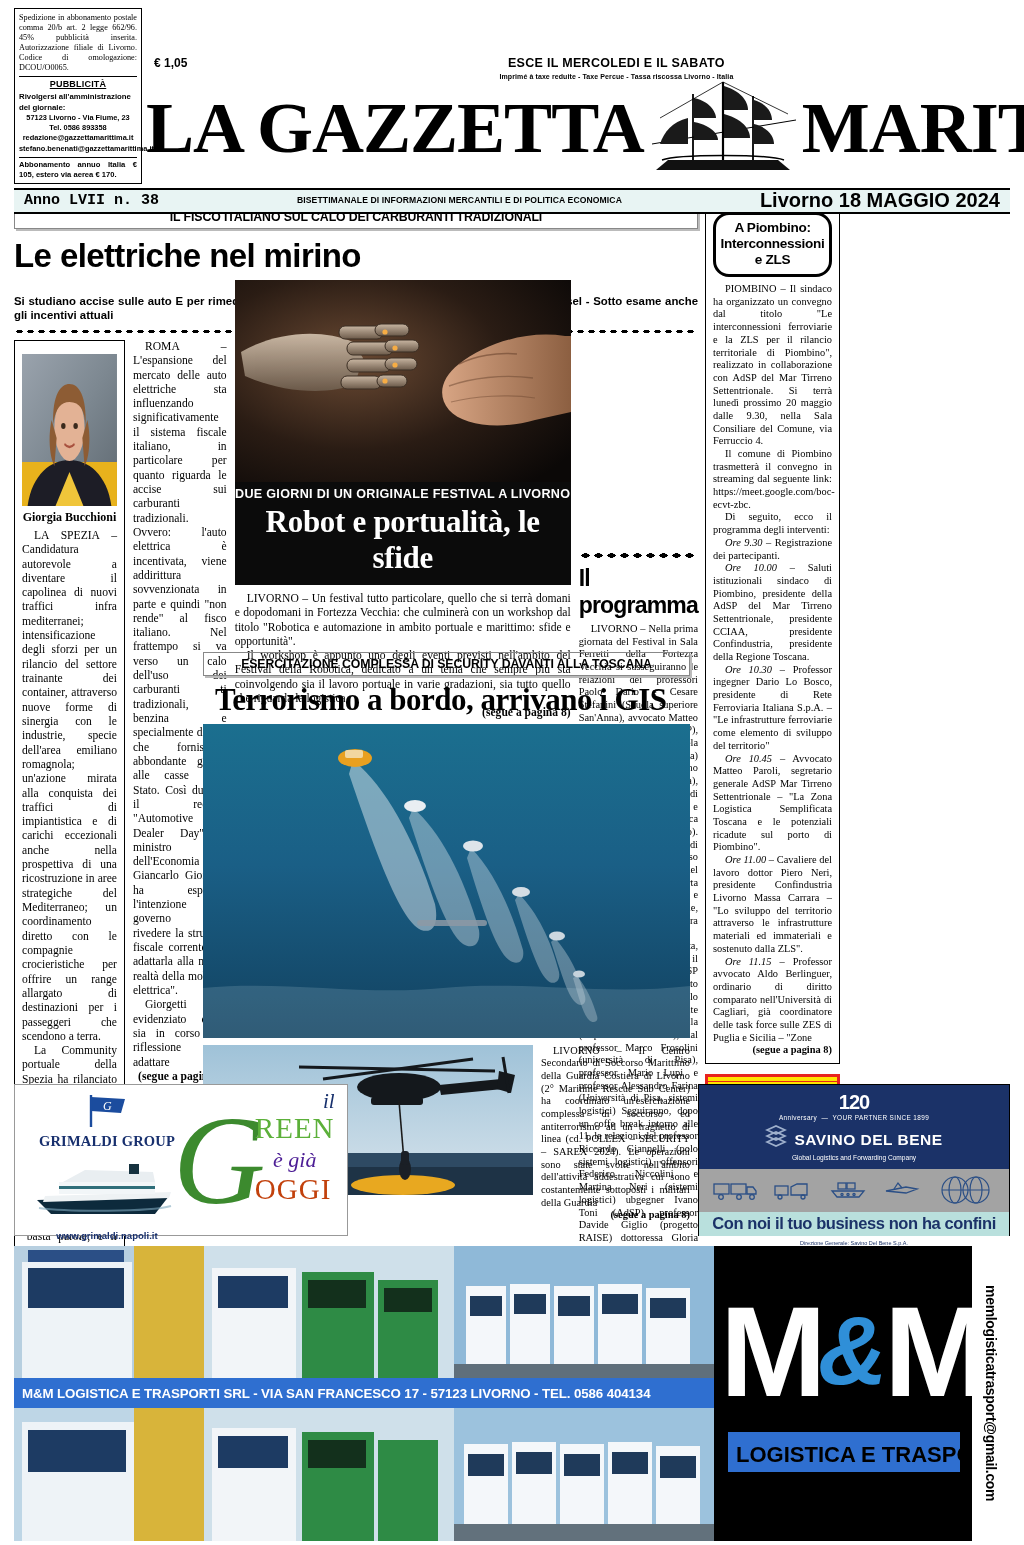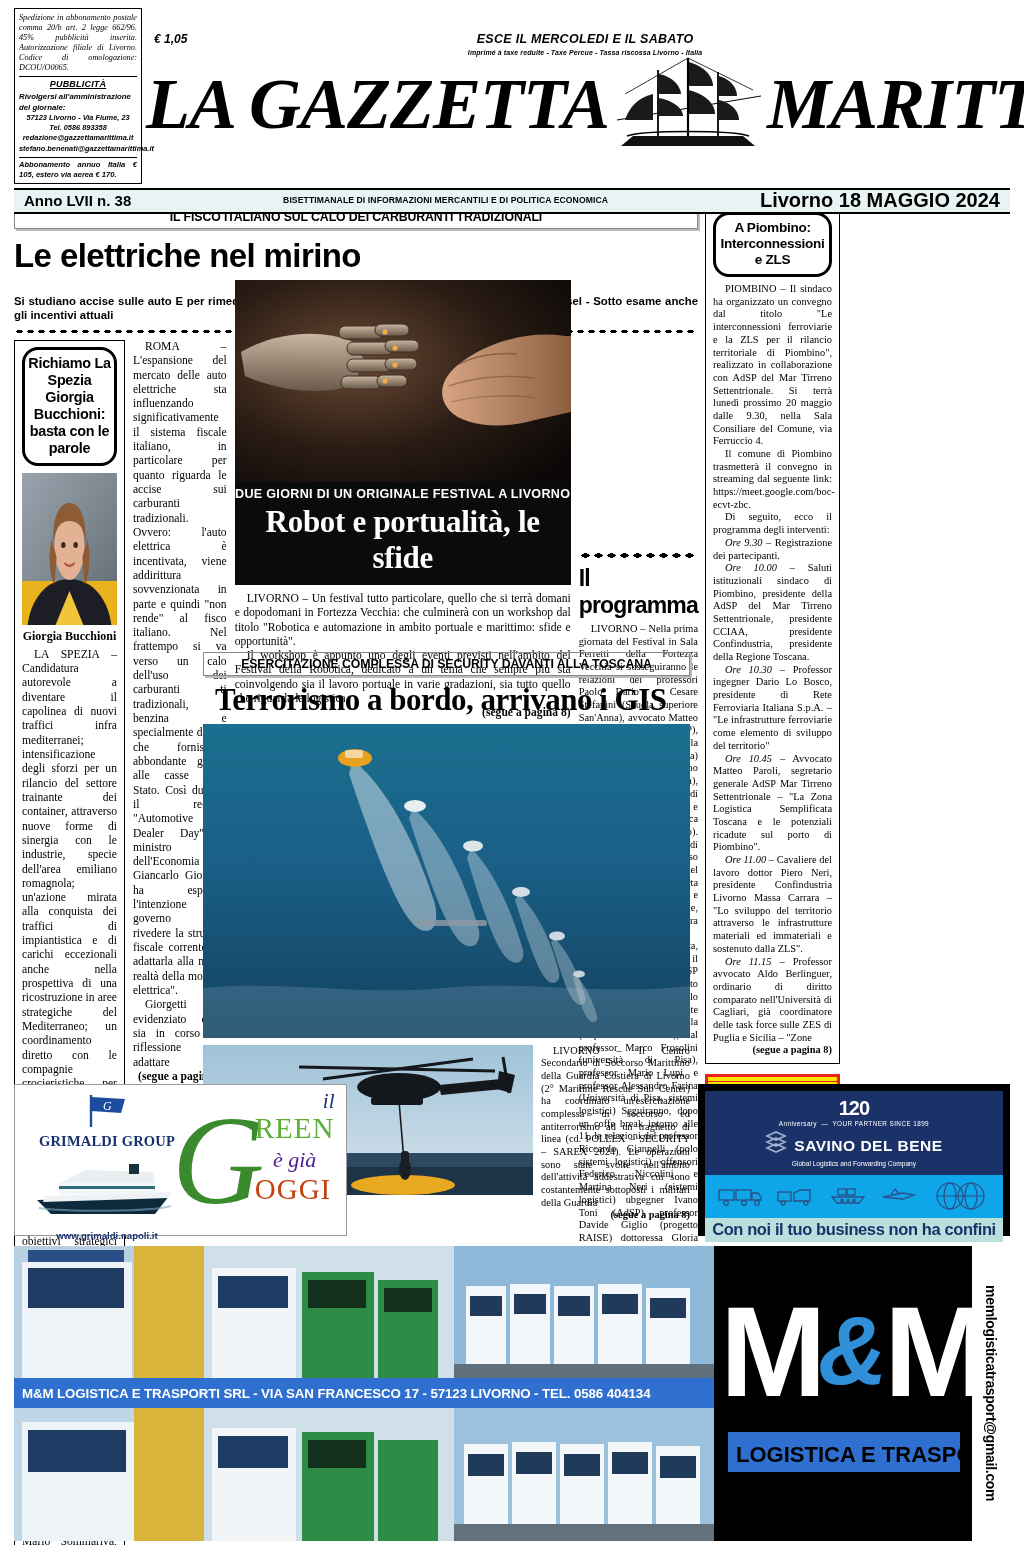--- a/index.html
+++ b/index.html
@@ -8,21 +8,21 @@
     width:1024px; height:1545px;
     background:#ffffff;
     font-family:"Liberation Serif", serif;
     color:#000;
     overflow:hidden;
   }
   .page { position:relative; width:1024px; height:1545px; padding:0 14px; }
 
   
   .masthead { position:relative; height:196px; }
-  .mh-grid { display:flex; align-items:center;font-style:italic; }
+  .mh-grid { display:flex; align-items:flex-end; }
   .legal-box {
     width:128px; border:1px solid #000; padding:4px 4px 3px 4px;
     font-family:"Liberation Sans", sans-serif;
     margin-top:8px;
   }
   .legal-top { font-family:"Liberation Serif",serif; font-size:8.2px; line-height:1.22; text-align:justify; }
   .legal-hr { border:0; border-top:1px solid #000; margin:3px 0 2px 0; }
   .legal-pub { text-align:center; font-weight:bold; font-size:9px; letter-spacing:.2px; text-decoration:underline; margin:1px 0 3px; }
   .legal-b { font-size:7.8px; font-weight:bold; line-height:1.35; }
   .legal-c { font-size:7.4px; font-weight:bold; line-height:1.38; text-align:center; }
@@ -45,21 +45,21 @@
   }
   .logo-text span { display:inline-block; }
   .ship { width:170px; height:108px; position:relative; flex:0 0 auto; margin:0 -6px; }
 
   .mh-strip {
     margin-top:4px; background:#e8f4f3;
     border-top:2.5px solid #000; border-bottom:2.5px solid #000;
     display:flex; align-items:center; justify-content:space-between;
     padding:3px 10px 4px 10px; height:26px;
   }
-  .strip-l { font-family:Liberation Sans, sans-serif; font-weight:bold; font-size:15px; }
+  .strip-l { font-family:Liberation Mono, monospace; font-weight:bold; font-size:15px; }
   .strip-c { font-family:"Liberation Sans",sans-serif; font-weight:bold; font-size:8.6px; letter-spacing:.1px; }
   .strip-r { font-family:"Liberation Sans",sans-serif; font-weight:bold; font-size:20px; }
 
   
   .cols { display:flex; gap:7px; margin-top:9px; height:860px; }
   .col-left  { width:180px; }
   .col-mid   { width:497px; }
   .col-far   { width:150px; }
 
   .kicker {
@@ -107,21 +107,21 @@
   }
   .somm-frame { position:absolute; inset:0; border:4px solid transparent;
     background-image:repeating-linear-gradient(0deg,#ffe400 0 7px,#e8231e 7px 14px);
     -webkit-mask: linear-gradient(#000 0 0) content-box, linear-gradient(#000 0 0);
     -webkit-mask-composite: xor; mask-composite: exclude; padding:4px; pointer-events:none;}
 
   
   .ads-row { display:flex; gap:7px; margin-top:6px; height:152px; }
   .ad-grimaldi { width:340px; border:1px solid #999; position:relative; background:#fff; }
   .ad-mid { width:343px; position:relative; overflow:hidden; }
-  .ad-savino { width:318px; position:relative; background:#0ea5e9; border:7px solid #000000; }
+  .ad-savino { width:318px; position:relative; background:#a3a3a3; border:1px solid #000000; }
 
   .grim-blue { color:#18306e; }
   .savino-top { background:#1b3268; color:#fff; text-align:center; padding:7px 4px 8px; }
   .savino-120 { font-family:"Liberation Sans",sans-serif; font-weight:bold; font-size:20px; letter-spacing:-1px; line-height:1;}
   .savino-anniv { font-size:6.4px; letter-spacing:.4px; margin-top:2px; font-family:"Liberation Sans",sans-serif;}
   .savino-name { font-family:"Liberation Sans",sans-serif; font-weight:bold; font-size:15.5px; letter-spacing:.5px; margin-top:3px;}
   .savino-sub { font-family:"Liberation Sans",sans-serif; font-size:6.6px; margin-top:2px; }
   .savino-band { background:#b9e0dd; color:#1b3268; text-align:center;
     font-family:"Liberation Sans",sans-serif; font-weight:bold; font-size:16.5px; letter-spacing:-.4px; padding:2px 0 3px; }
   .savino-addr { text-align:center; font-family:"Liberation Sans",sans-serif; font-size:5.5px; line-height:1.5; color:#1b3268; padding:3px 2px 2px; }
@@ -214,21 +214,20 @@
     <div style="width:684px;">
       <div class="kicker">IL FISCO ITALIANO SUL CALO DEI CARBURANTI TRADIZIONALI</div>
       <div class="headline1">Le elettriche nel mirino</div>
       <div class="subhead">Si studiano accise sulle auto E per rimediare alla forte caduta delle entrate di quelle su benzina e diesel - Sotto esame anche gli incentivi attuali</div>
       <div class="dotline"></div>
 
       <div style="display:flex; gap:8px;">
 
         <div class="col-left">
           <div class="leftbox">
-            <div class="nameplate">Richiamo La Spezia Giorgia Bucchioni: basta con le parole</div>
             <div class="portrait">
               <svg viewBox="0 0 170 152" width="100%" height="152" preserveAspectRatio="none" aria-hidden="true">
                 <defs>
                   <linearGradient id="bgp" x1="0" y1="0" x2="1" y2="1">
                     <stop offset="0" stop-color="#9aa3ad"></stop>
                       <stop offset=".5" stop-color="#7d8891"></stop>
                       <stop offset="1" stop-color="#5e6870"></stop>
                   </linearGradient>
                 </defs>
                 <rect width="170" height="152" fill="url(#bgp)"></rect>

